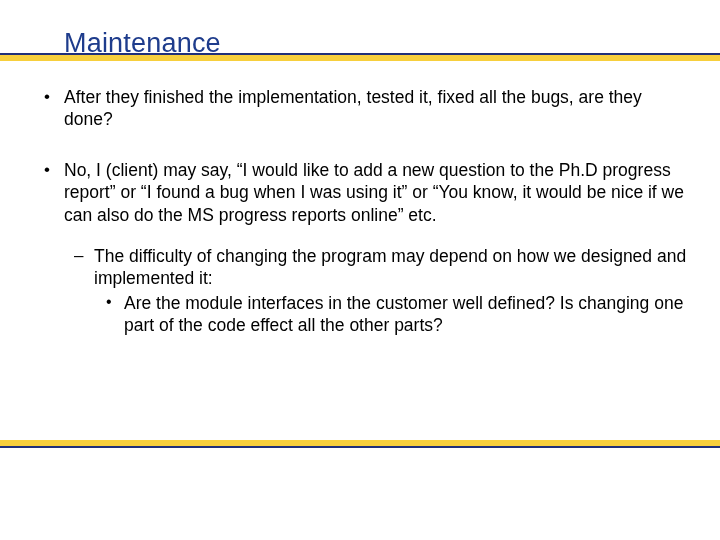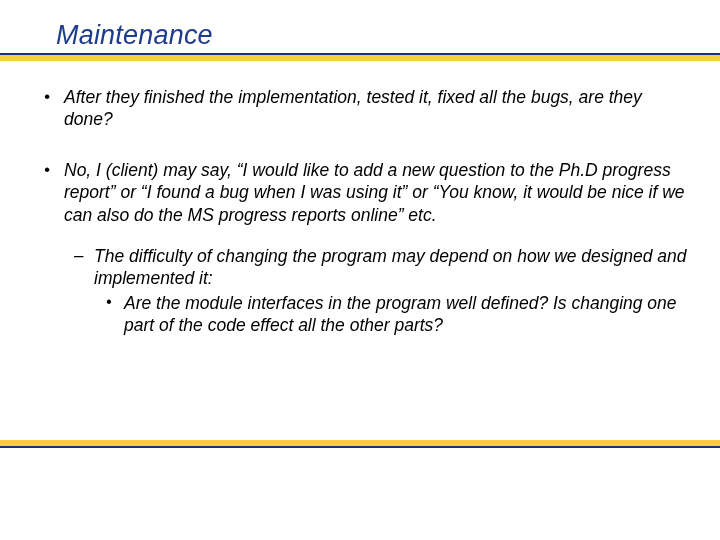--- a/index.html
+++ b/index.html
@@ -8,22 +8,21 @@
     background: #ffffff;
     font-family: Arial, Helvetica, sans-serif;
     color: #000;
     position: relative;
     overflow: hidden;
   }
   .slide {
     width: 720px;
     height: 476px;
     position: relative;
-    padding: 8px;
-    font-style: italic;
+    padding: 16px;
   }
   .title-region {
     padding: 12px 0 0 48px;
   }
   .title {
     font-size: 27px;
     font-weight: 400;
     color: #1e3c8c;
     letter-spacing: 0.2px;
   }
@@ -156,21 +155,21 @@
       <li>
         <span>After they finished the implementation, tested it, fixed all the bugs, are they done?</span>
       </li>
       <li>
         <span>No, I (client) may say, “I would like to add a new question to the Ph.D progress report” or “I found a bug when I was using it” or “You know, it would be nice if we can also do the MS progress reports online” etc.</span>
         <ul class="lvl2">
           <li>
             <span>The difficulty of changing the program may depend on how we designed and implemented it:</span>
             <ul class="lvl3">
               <li>
-                <span>Are the module interfaces in the program well defined? Is changing one part of the code effect all the other parts?</span>
+                <span>Are the module interfaces in the customer well defined? Is changing one part of the code effect all the other parts?</span>
               </li>
             </ul>
           </li>
         </ul>
       </li>
     </ul>
   </div>
 
   <div class="footer-rule">
     <div class="gold-bar"></div>

